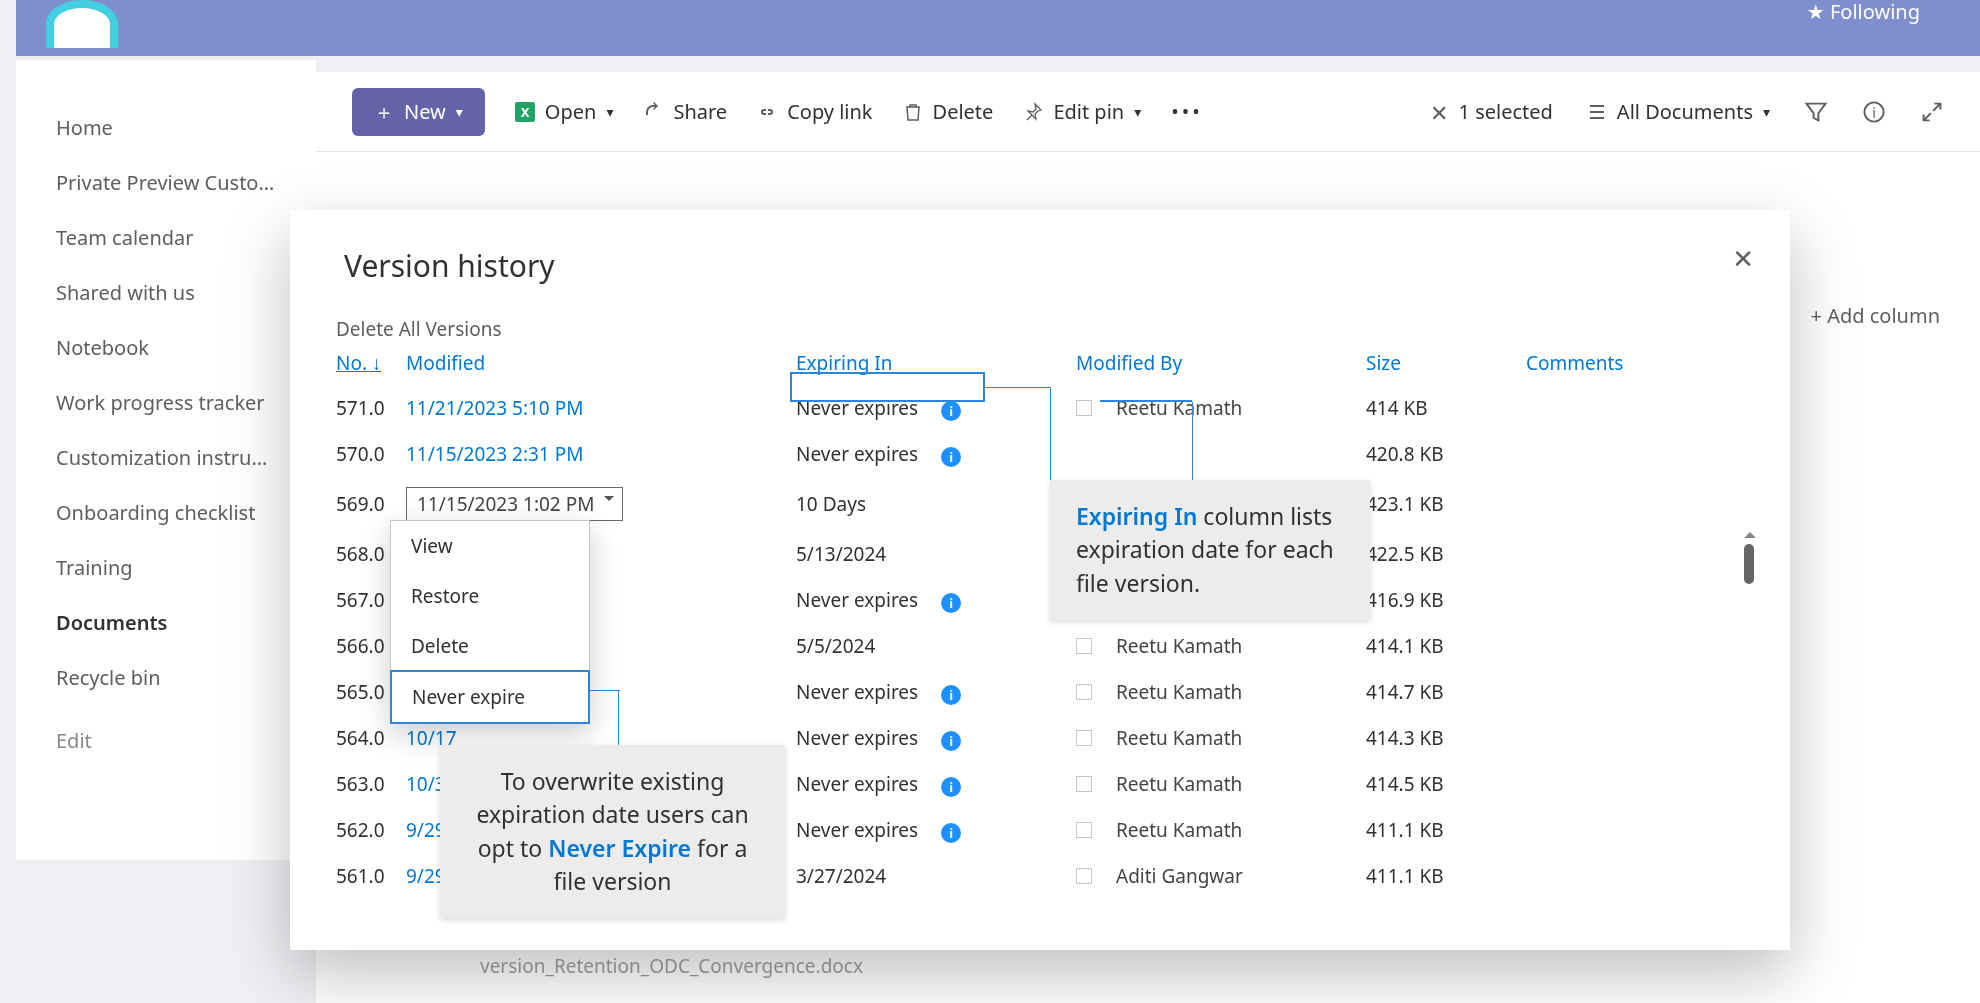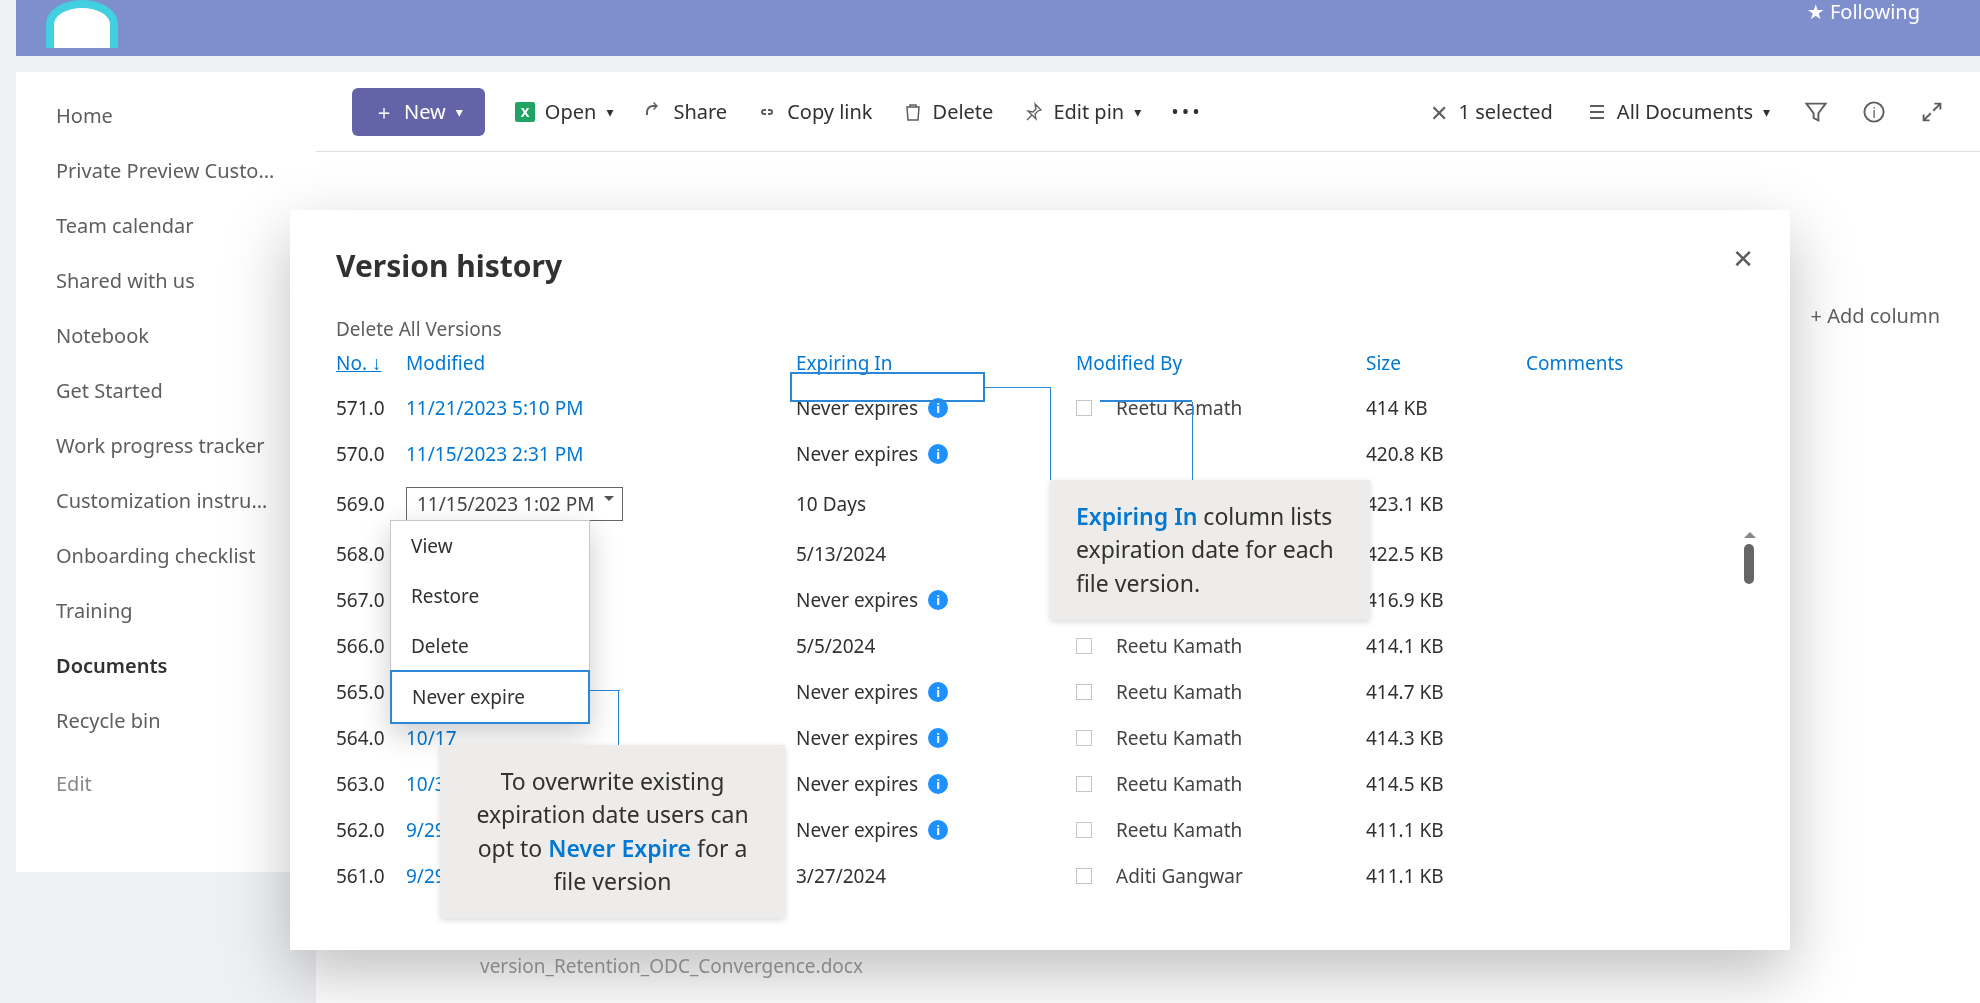--- a/index.html
+++ b/index.html
@@ -15,52 +15,52 @@
   *{box-sizing:border-box;font-family:"Segoe UI",system-ui,sans-serif}
   body{margin:0;background:var(--bg);color:var(--text);width:1980px;height:1003px;overflow:hidden}
 
   
   .band{position:absolute;left:16px;right:0;top:0;height:56px;background:var(--band);display:flex;align-items:flex-start;overflow:hidden}
   .logo{width:72px;height:48px;background:#fff;margin:0 12px 0 30px;border:8px solid #42cfe0;border-radius:50% 50% 0 0;border-bottom:0;box-shadow:0 0 0 2px #fff inset}
   .band-right{margin-left:auto;display:flex;gap:40px;color:#fff;font-size:20px;padding-right:60px;margin-top:-2px}
   .follow::before{content:"★ ";}
 
   
-  .nav{position:absolute;left:16px;top:72px;width:300px;background:var(--surface);height:800px;padding:16px 0}
+  .nav{position:absolute;left:16px;top:60px;width:300px;background:var(--surface);height:800px;padding:40px 0}
   .nav a{display:block;padding:14px 40px;font-size:20px;color:var(--muted);text-decoration:none;white-space:nowrap;overflow:hidden;text-overflow:ellipsis;cursor:pointer}
   .nav a.sel{color:var(--text);font-weight:600}
   .nav a.edit{color:#8a8886;margin-top:8px}
 
   
   .cmdwrap{position:absolute;left:316px;right:0;top:72px;background:var(--surface);height:80px;display:flex;align-items:center;padding:0 36px;gap:30px;border-bottom:1px solid var(--border)}
   .cmd{display:inline-flex;align-items:center;gap:10px;font-size:20px;color:var(--text);cursor:pointer}
   .newbtn{background:var(--accent);color:#fff;padding:10px 22px;border-radius:6px;font-size:20px;display:inline-flex;align-items:center;gap:10px}
   .cmdright{margin-left:auto;display:flex;align-items:center;gap:34px}
   .ico{width:20px;height:20px;display:inline-block}
   .chev{font-size:14px}
 
   
   .under{position:absolute;left:316px;right:0;top:152px;bottom:0;background:var(--surface)}
   .addcol{position:absolute;right:40px;top:150px;color:var(--muted);font-size:20px}
 
   
   .modal{position:absolute;left:290px;top:210px;width:1500px;height:740px;background:#fff;box-shadow:0 24px 60px rgba(0,0,0,.25);padding:35px 46px 0;overflow:hidden}
-  .modal h1{margin:0 0 30px;font-size:30px;font-weight:700;color:var(--text)}
+  .modal h1{margin:0 8px 30px;font-size:30px;font-weight:400;color:var(--text)}
   .modal .close{position:absolute;top:30px;right:36px;font-size:26px;color:var(--muted);cursor:pointer}
   .del-all{font-size:19px;color:var(--muted);cursor:pointer}
 
   
   .vtbl{width:100%;font-size:19px}
   .vtbl .hdr{display:grid;grid-template-columns:70px 390px 280px 290px 160px 200px;color:var(--link);padding:8px 0;border-bottom:1px solid transparent}
   .vtbl .hdr span{cursor:pointer}
   .hdr .no{text-decoration:underline}
   .vtbl .row{display:grid;grid-template-columns:70px 390px 280px 290px 160px 200px;padding:10px 0;align-items:center}
   .vtbl .row .n{color:var(--text)}
   .vtbl .row .mod{color:var(--link);cursor:pointer}
-  .vtbl .row .exp{color:var(--text);display:flex;align-items:center;gap:10px}
+  .vtbl .row .exp{color:var(--text);display:flex;align-items:flex-end;gap:23px}
   .vtbl .row .who{color:#444;display:flex;align-items:center;gap:24px}
   .sq{width:16px;height:16px;border:1px solid #c8c6c4;display:inline-block}
   .info{width:20px;height:20px;border-radius:50%;background:#1e90ff;color:#fff;font-size:13px;font-weight:700;display:inline-flex;align-items:center;justify-content:center}
 
   
   .open-row .mod{color:var(--text)}
   .combo{border:1px solid #666;padding:3px 28px 3px 10px;position:relative;display:inline-block;color:#444}
   .combo::after{content:"";position:absolute;right:8px;top:8px;border:5px solid transparent;border-top-color:#555}
 
   
@@ -96,21 +96,20 @@
     <span class="follow">Following</span>
   </div>
 </div>
 
 <div class="nav" id="nav">
     <a>Home</a>
     <a>Private Preview Customer…</a>
     <a>Team calendar</a>
     <a>Shared with us</a>
     <a>Notebook</a>
-    <a>Get Started</a>
     <a>Work progress tracker</a>
     <a>Customization instruction</a>
     <a>Onboarding checklist</a>
     <a>Training</a>
     <a class="sel">Documents</a>
     <a>Recycle bin</a>
     <a class="edit">Edit</a>
   </div>
 
 <div class="cmdwrap">

